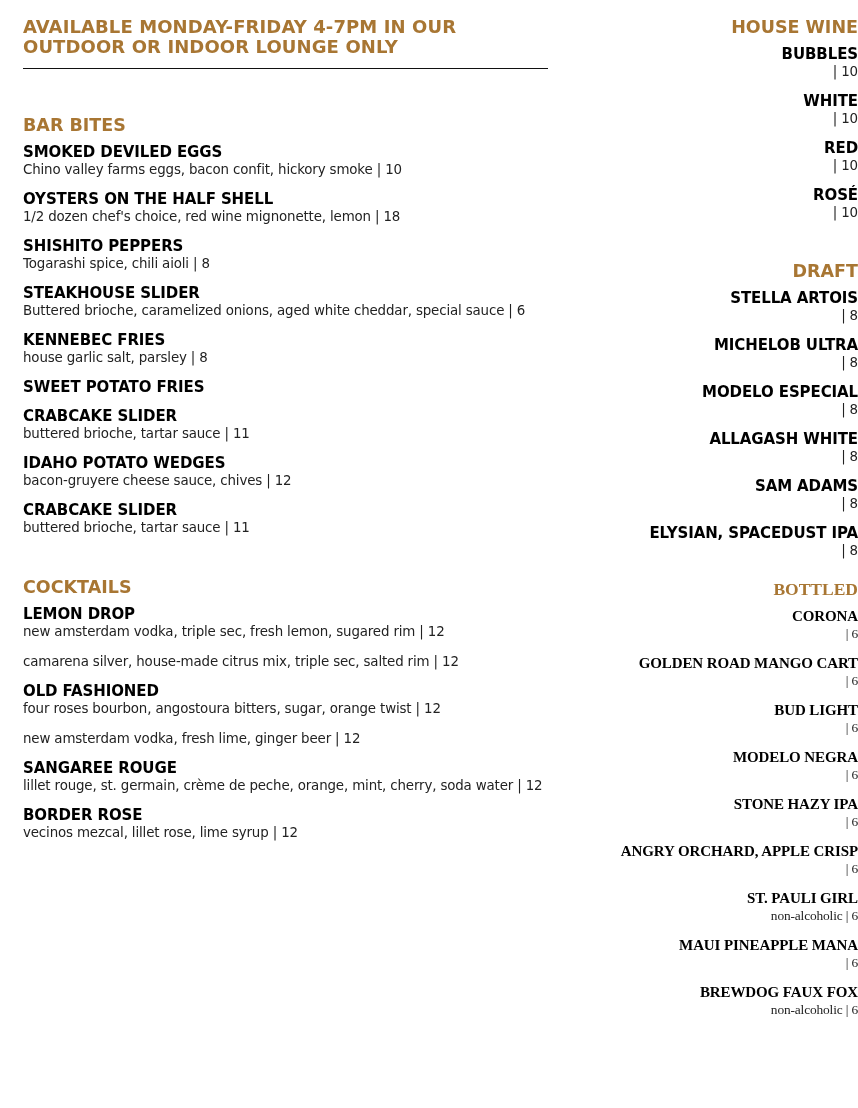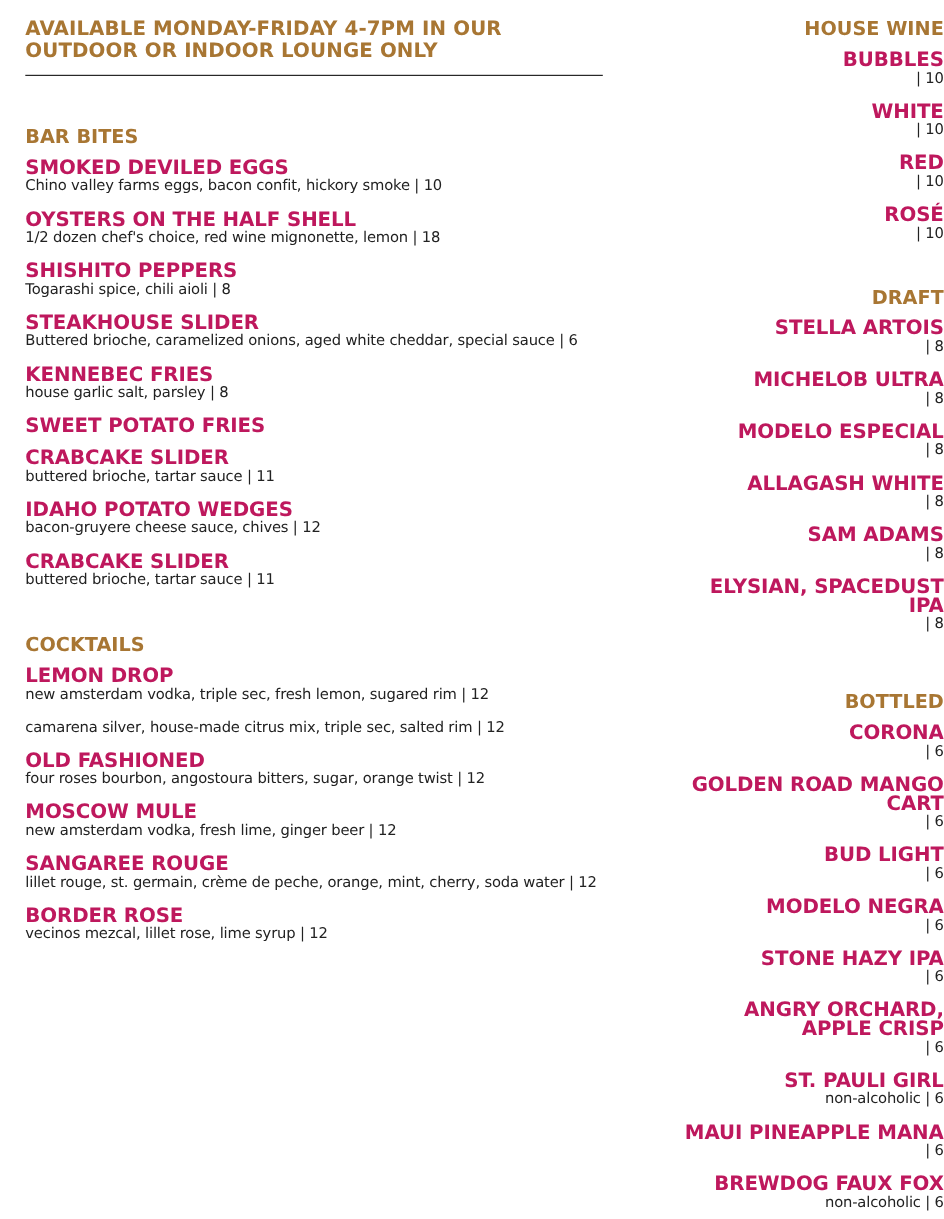--- a/index.html
+++ b/index.html
@@ -45,24 +45,24 @@
       font-size: 17.5px;
       font-weight: bold;
       line-height: 20px;
       color: #A87633;
       margin-bottom: 9px;
     }
     .item {
       margin-bottom: 12px;
     }
     .item-name {
-      font-size: 18px;
+      font-size: 15px;
       font-weight: bold;
       line-height: 17px;
-      color: #be185d;
+      color: #000000;
       letter-spacing: -0.1px;
     }
     .item-desc {
       font-size: 13.4px;
       line-height: 18px;
       color: #222222;
       letter-spacing: -0.15px;
     }
     .section { }
   </style>
@@ -119,21 +119,20 @@
       <div class="item-desc">new amsterdam vodka, triple sec, fresh lemon, sugared rim | 12</div>
     </div>
     <div class="item">
       <div class="item-desc">camarena silver, house-made citrus mix, triple sec, salted rim | 12</div>
     </div>
     <div class="item">
       <div class="item-name">OLD FASHIONED</div>
       <div class="item-desc">four roses bourbon, angostoura bitters, sugar, orange twist | 12</div>
     </div>
     <div class="item">
-      <div class="item-name">MOSCOW MULE</div>
       <div class="item-desc">new amsterdam vodka, fresh lime, ginger beer | 12</div>
     </div>
     <div class="item">
       <div class="item-name">SANGAREE ROUGE</div>
       <div class="item-desc">lillet rouge, st. germain, crème de peche, orange, mint, cherry, soda water | 12</div>
     </div>
     <div class="item">
       <div class="item-name">BORDER ROSE</div>
       <div class="item-desc">vecinos mezcal, lillet rose, lime syrup | 12</div>
     </div>
@@ -183,21 +182,21 @@
     <div class="item">
       <div class="item-name">SAM ADAMS</div>
       <div class="item-desc">| 8</div>
     </div>
     <div class="item">
       <div class="item-name">ELYSIAN, SPACEDUST IPA</div>
       <div class="item-desc">| 8</div>
     </div>
   </div>
 
-  <div class="section" style="margin-top:52px;">
+  <div class="section" style="margin-top:19px;font-family:Liberation Serif, serif;">
     <div class="section-title">BOTTLED</div>
     <div class="item">
       <div class="item-name">CORONA</div>
       <div class="item-desc">| 6</div>
     </div>
     <div class="item">
       <div class="item-name">GOLDEN ROAD MANGO CART</div>
       <div class="item-desc">| 6</div>
     </div>
     <div class="item">

